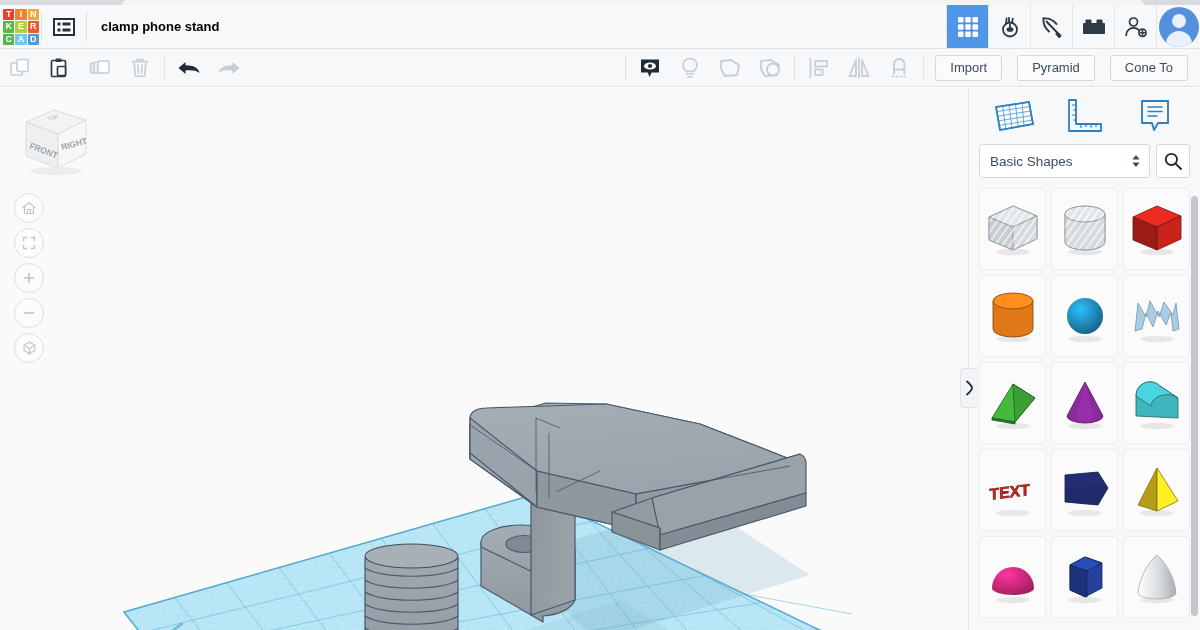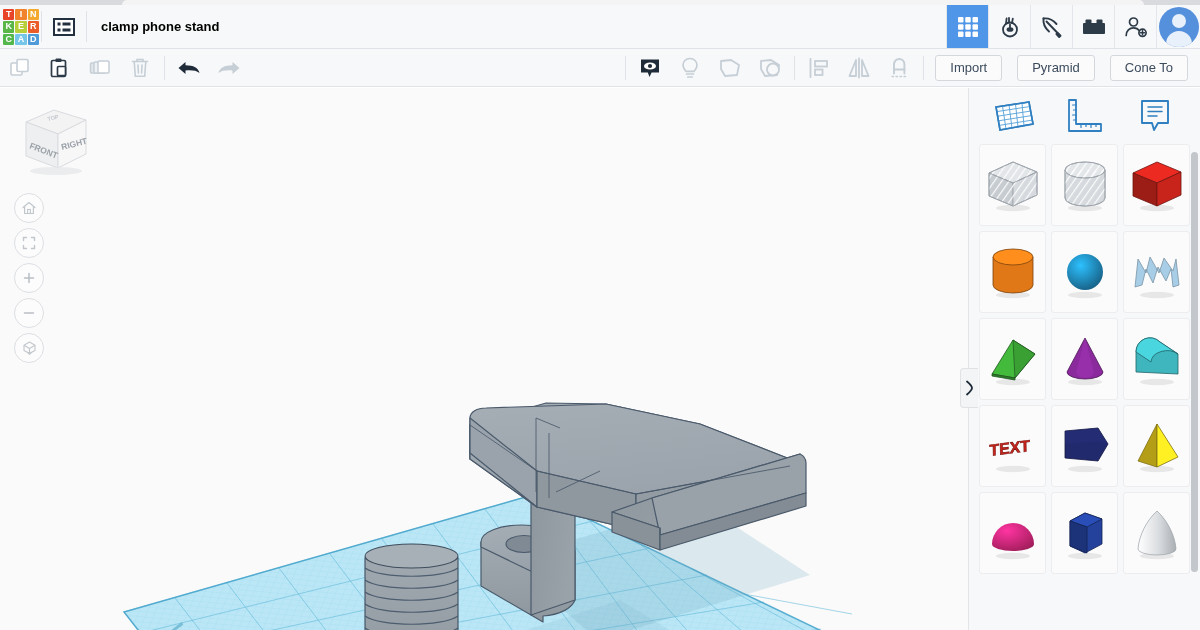--- a/index.html
+++ b/index.html
@@ -606,20 +606,35 @@
           <path d="M7,5 L33,5 L33,27 L23,27 L19,34 L17,27 L7,27 Z" fill="none" stroke="#2f7fc1" stroke-width="1.9" stroke-linejoin="round"></path>
           <g stroke="#2f7fc1" stroke-width="1.5" stroke-linecap="round">
             <path d="M13,11 L27,11"></path>
               <path d="M13,15.5 L27,15.5"></path>
               <path d="M13,20 L22,20"></path>
           </g>
         </svg>
       </div>
     </div>
 
+    <div class="panel-search-row">
+      <div class="panel-select">
+        <span>Basic Shapes</span>
+        <svg width="10" height="16" viewBox="0 0 10 16">
+          <path d="M5 2 L8.6 6.4 L1.4 6.4 Z" fill="#3d4c5d"></path>
+          <path d="M5 14 L8.6 9.6 L1.4 9.6 Z" fill="#3d4c5d"></path>
+        </svg>
+      </div>
+      <div class="panel-search-btn">
+        <svg width="20" height="20" viewBox="0 0 20 20">
+          <circle cx="8.4" cy="8.4" r="5.6" fill="none" stroke="#1f2b38" stroke-width="1.8"></circle>
+          <path d="M12.6 12.6 L18 18" stroke="#1f2b38" stroke-width="2" stroke-linecap="round"></path>
+        </svg>
+      </div>
+    </div>
 
     <div class="shape-grid">
       <div class="shape-rows" id="shape-rows">
           <div class="shape-cell" title="Box (hole)">
             <svg width="62" height="58" viewBox="0 0 62 58">
               <ellipse cx="31" cy="52" rx="17" ry="3.2" fill="#000" opacity="0.08"></ellipse>
               <polygon points="31,6 55,16 31,27 7,17" fill="#e3e6e9" stroke="#9aa1a8" stroke-width="0.8"></polygon>
               <polygon points="7,17 31,27 31,50 7,40" fill="#c7ccd1" stroke="#9aa1a8" stroke-width="0.8"></polygon>
               <polygon points="31,27 55,16 55,39 31,50" fill="#d6dade" stroke="#9aa1a8" stroke-width="0.8"></polygon>
               <defs>

